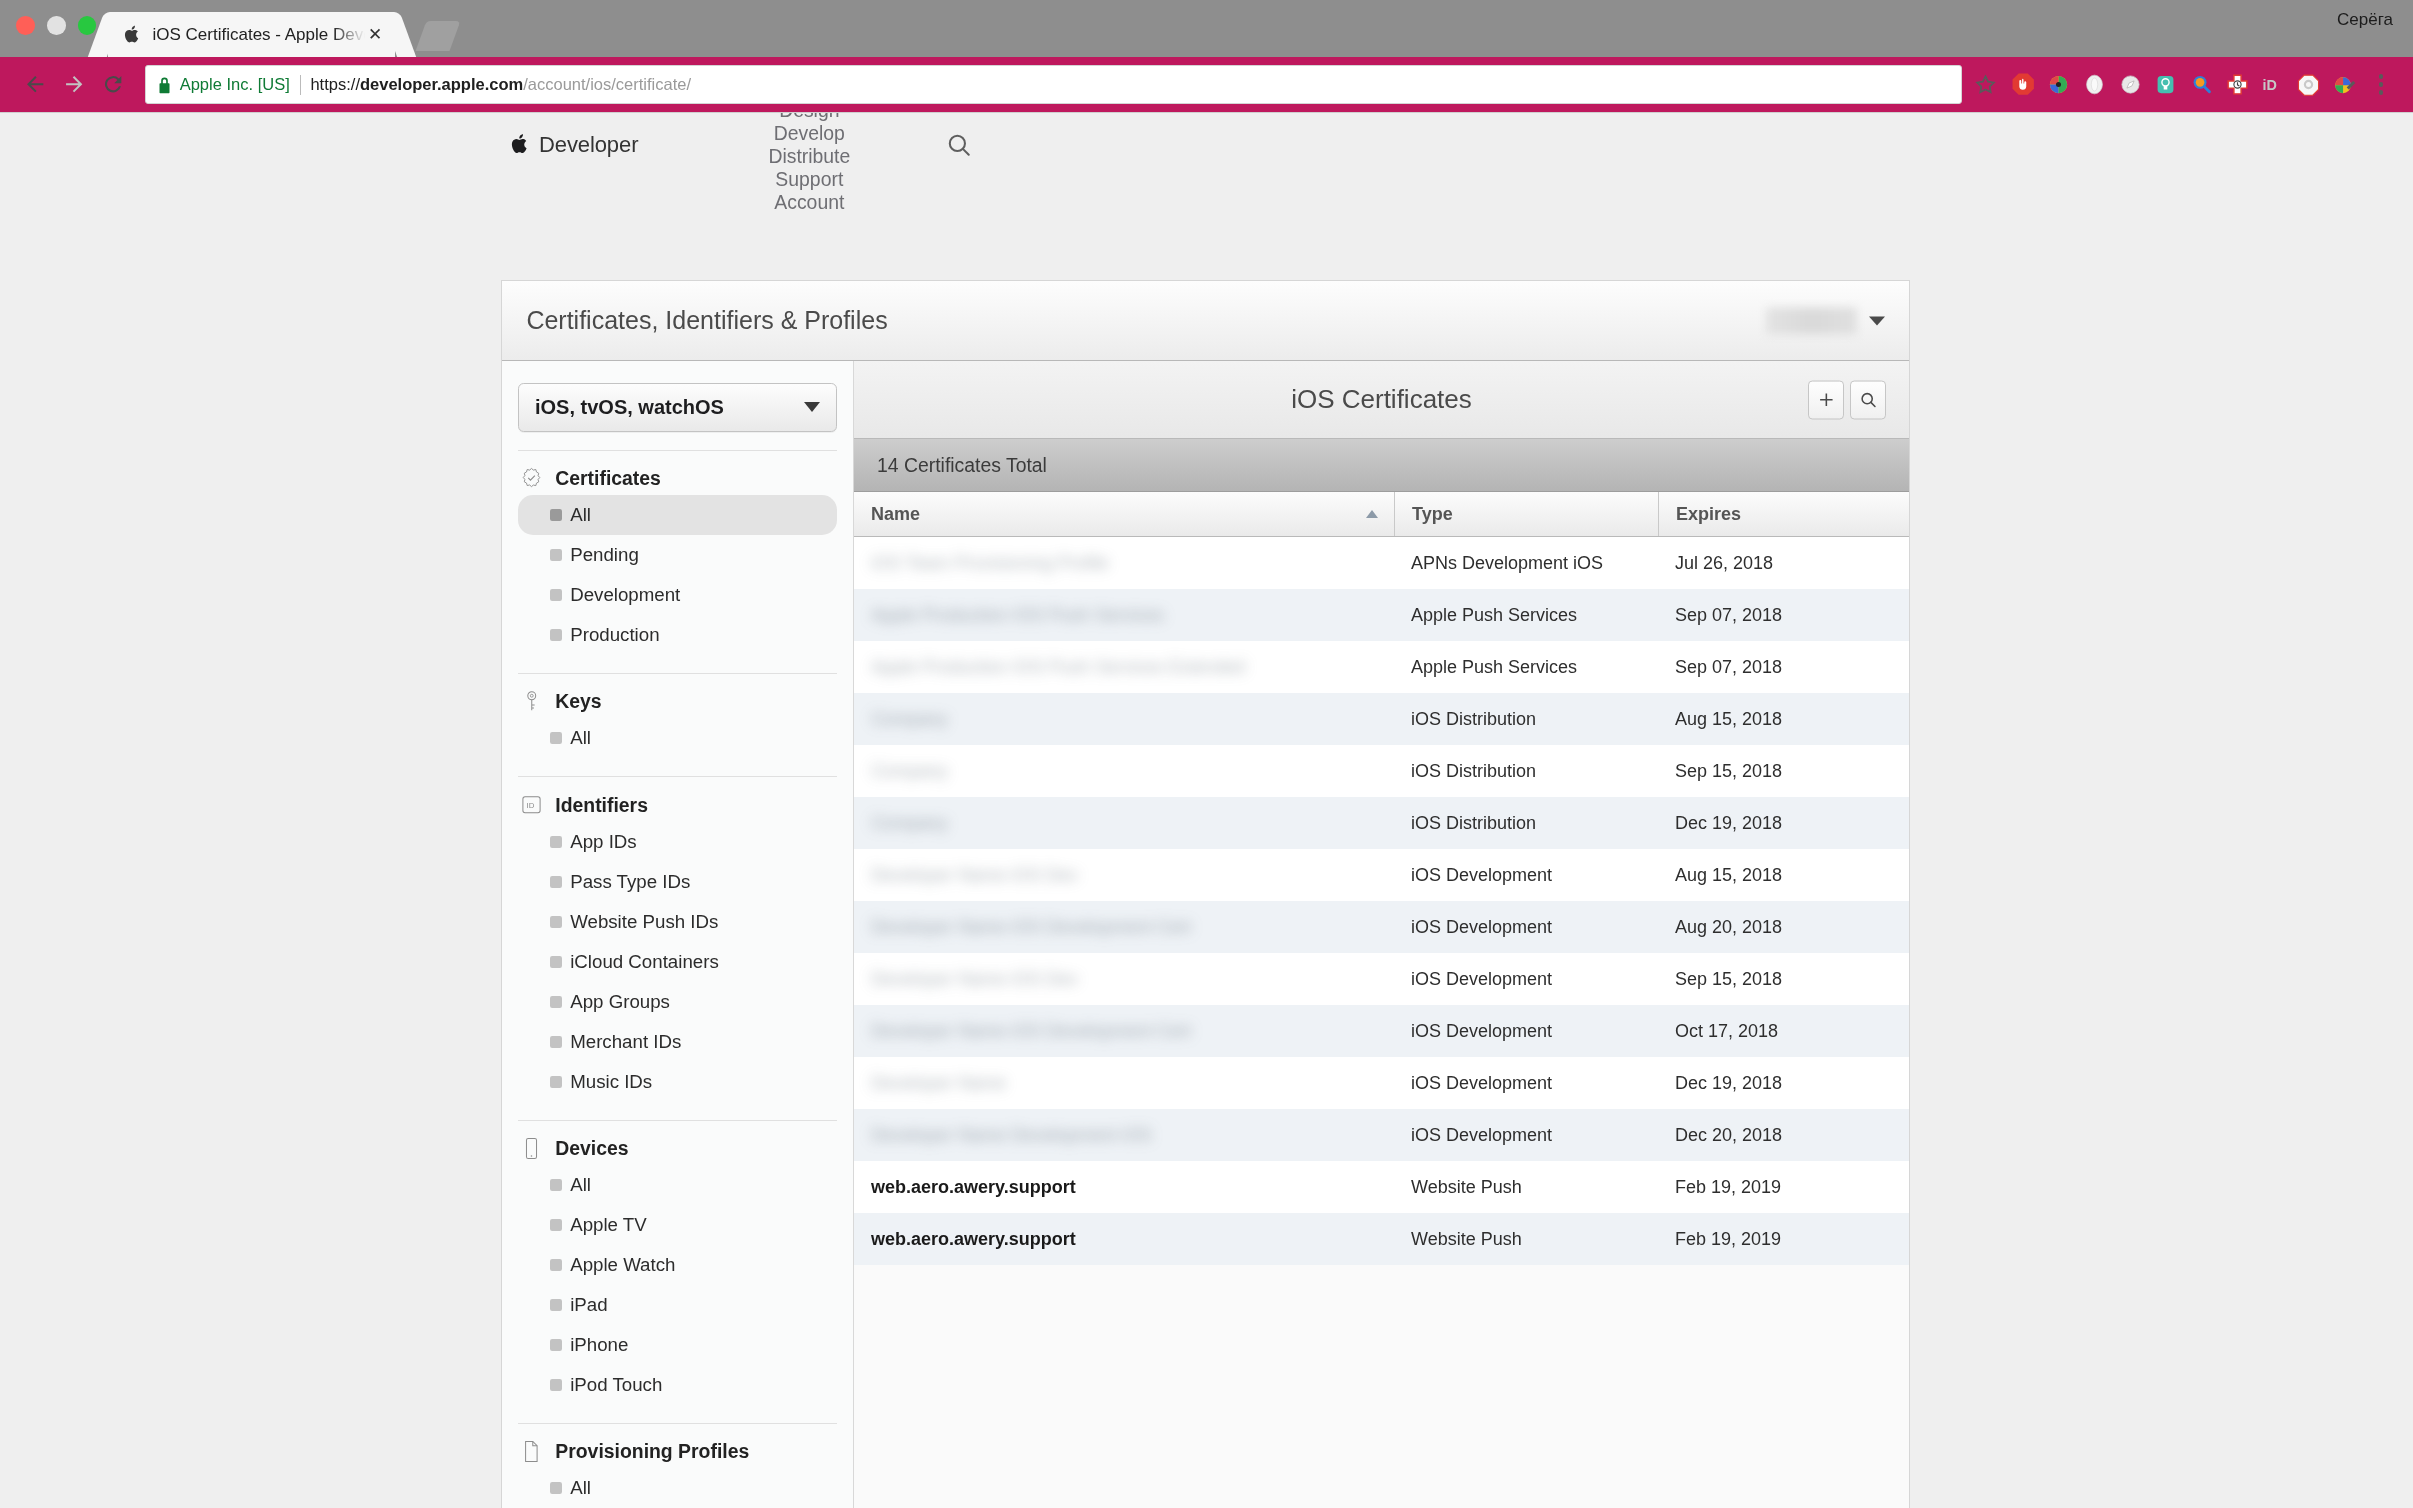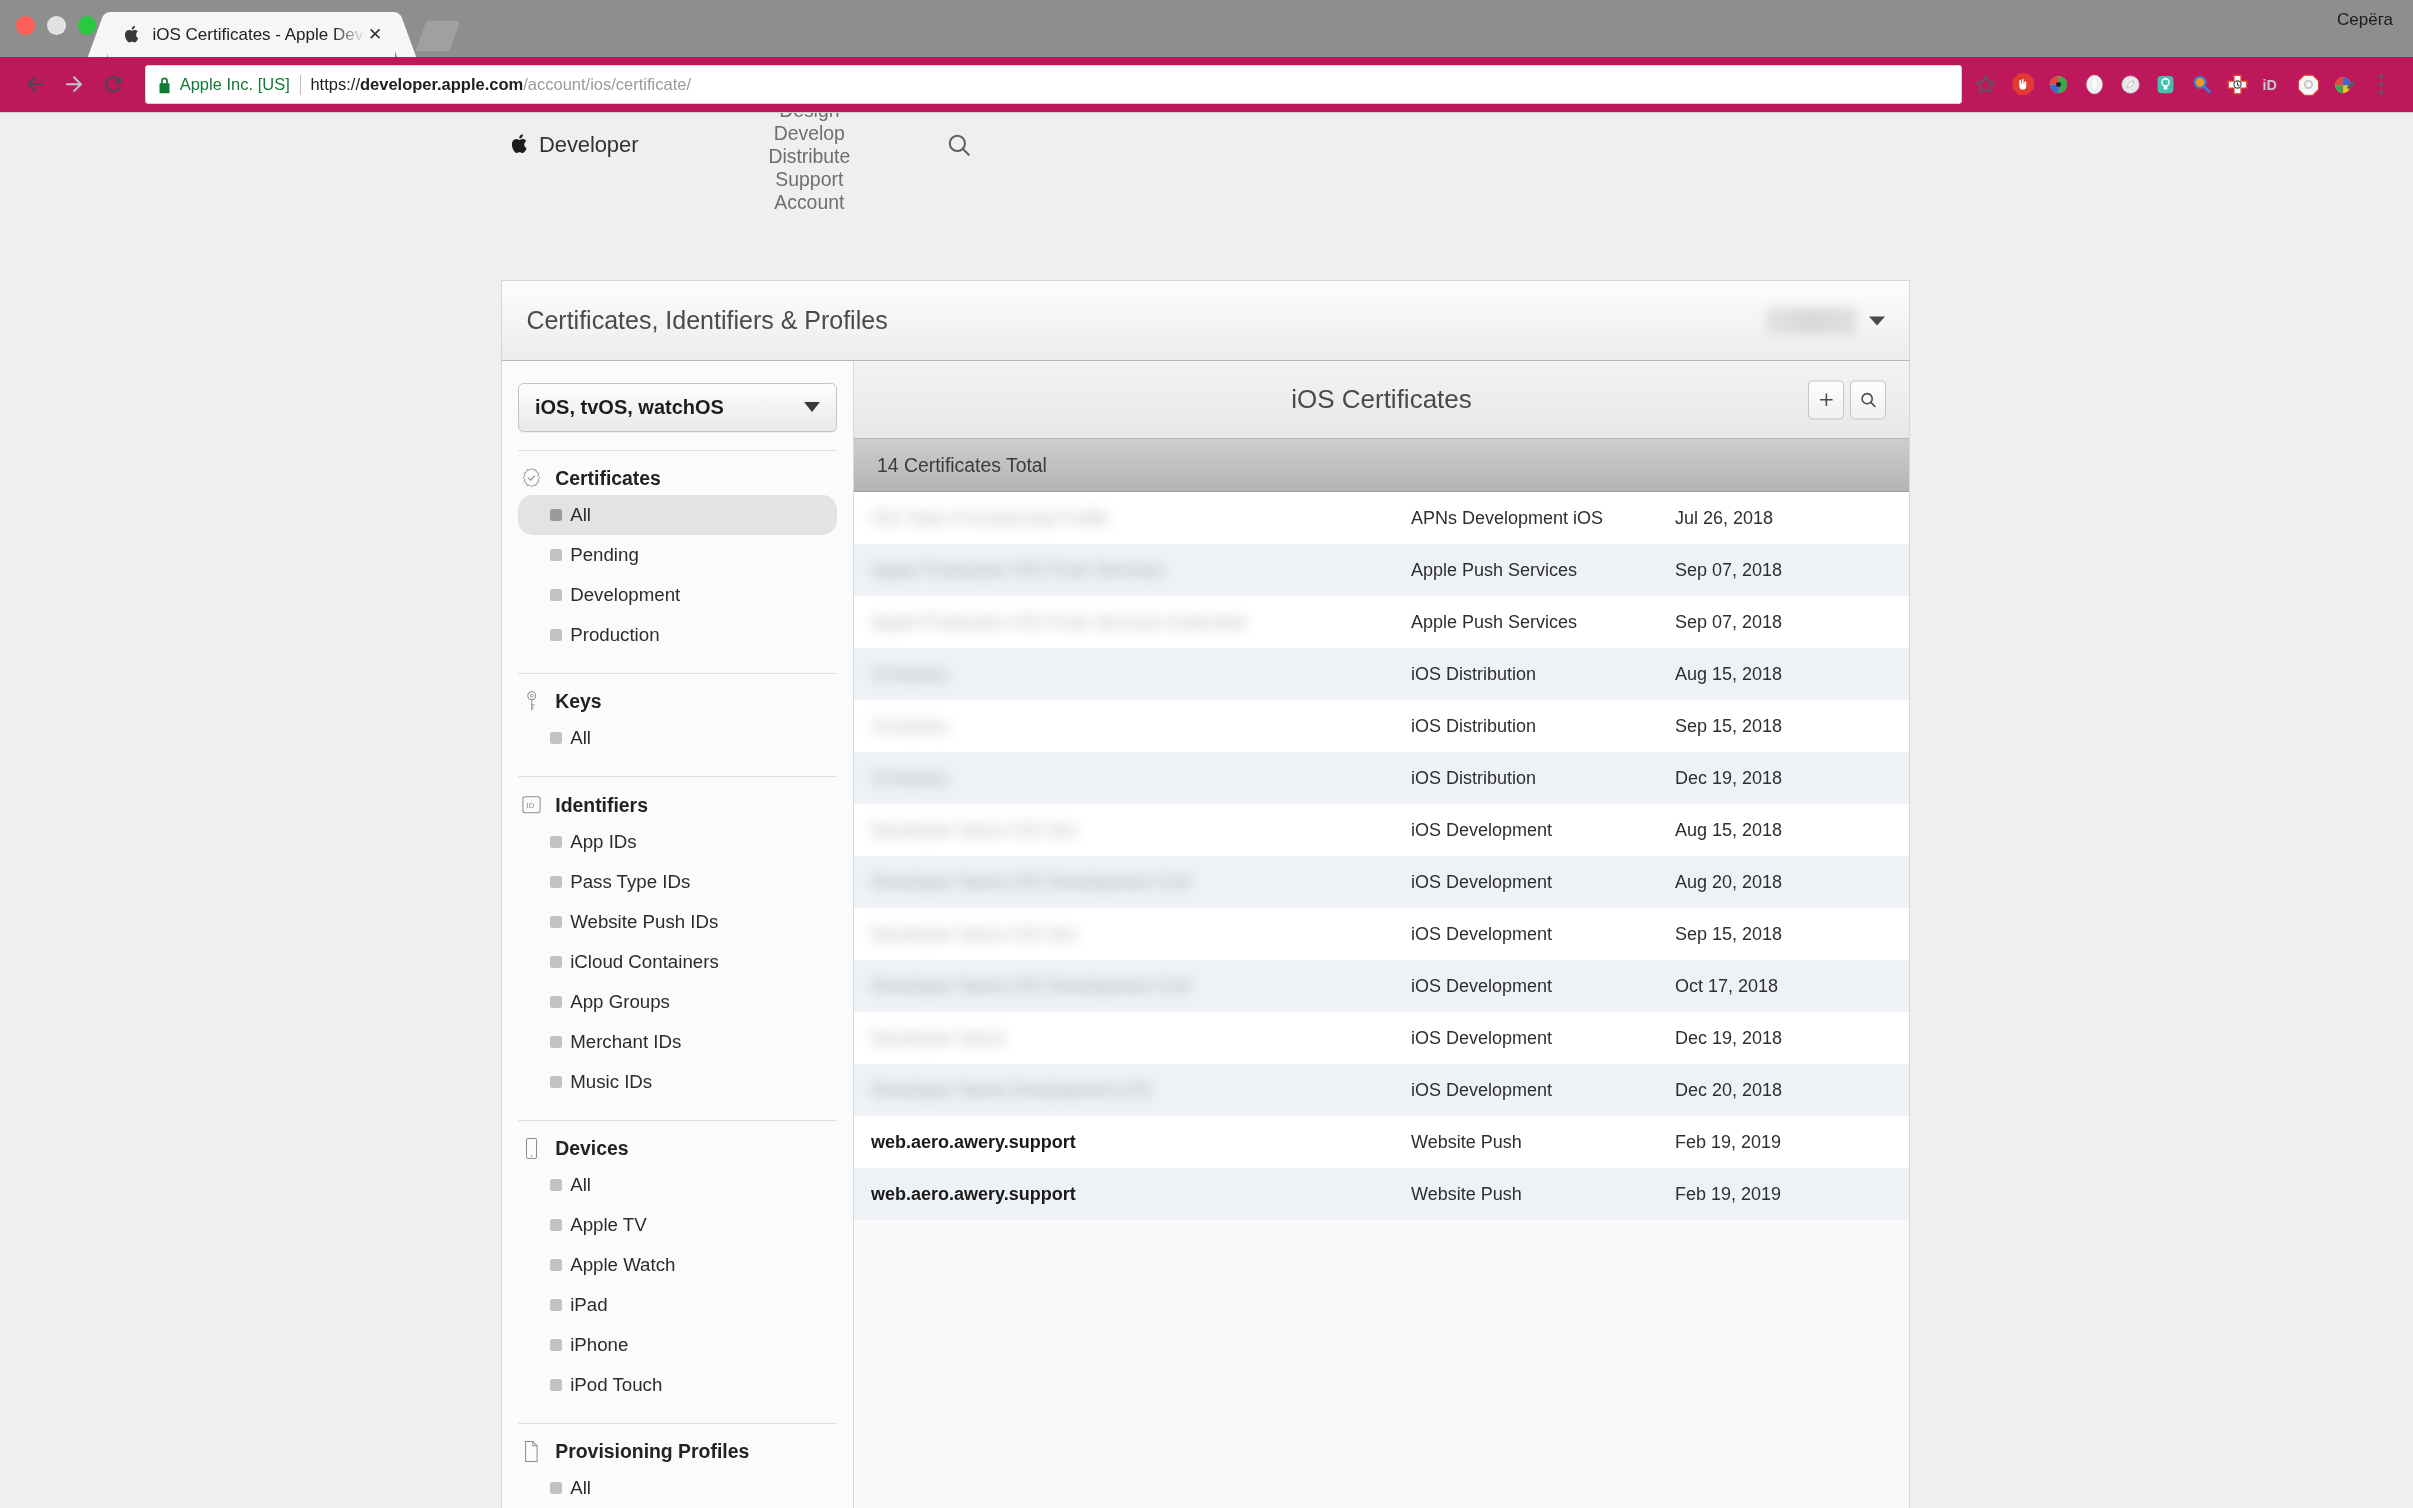--- a/index.html
+++ b/index.html
@@ -613,20 +613,32 @@
                   <path d="M15.3 15.3L20.5 20.5" stroke="#4a4a4a" stroke-width="2" stroke-linecap="round"></path>
                 </svg>
             </span>
           </span>
         </div>
 
         <div class="count-bar">
           <span class="count-text">14 Certificates Total</span>
         </div>
 
+        <div class="thead">
+          <div class="th col-name">
+            <span>Name</span>
+            <span class="sort-caret"></span>
+          </div>
+          <div class="th col-type">
+            <span>Type</span>
+          </div>
+          <div class="th col-exp">
+            <span>Expires</span>
+          </div>
+        </div>
 
         <div class="tbody" id="tbody">
             <div class="trow">
               <div class="td col-name">
                 <span class="name-blur">iOS Team Provisioning Profile</span>
               </div>
               <div class="td col-type">APNs Development iOS</div>
               <div class="td col-exp">Jul 26, 2018</div>
             </div>
             <div class="trow alt">

